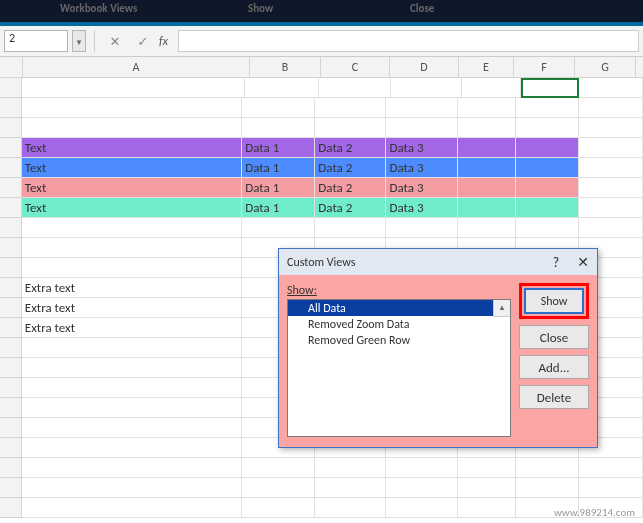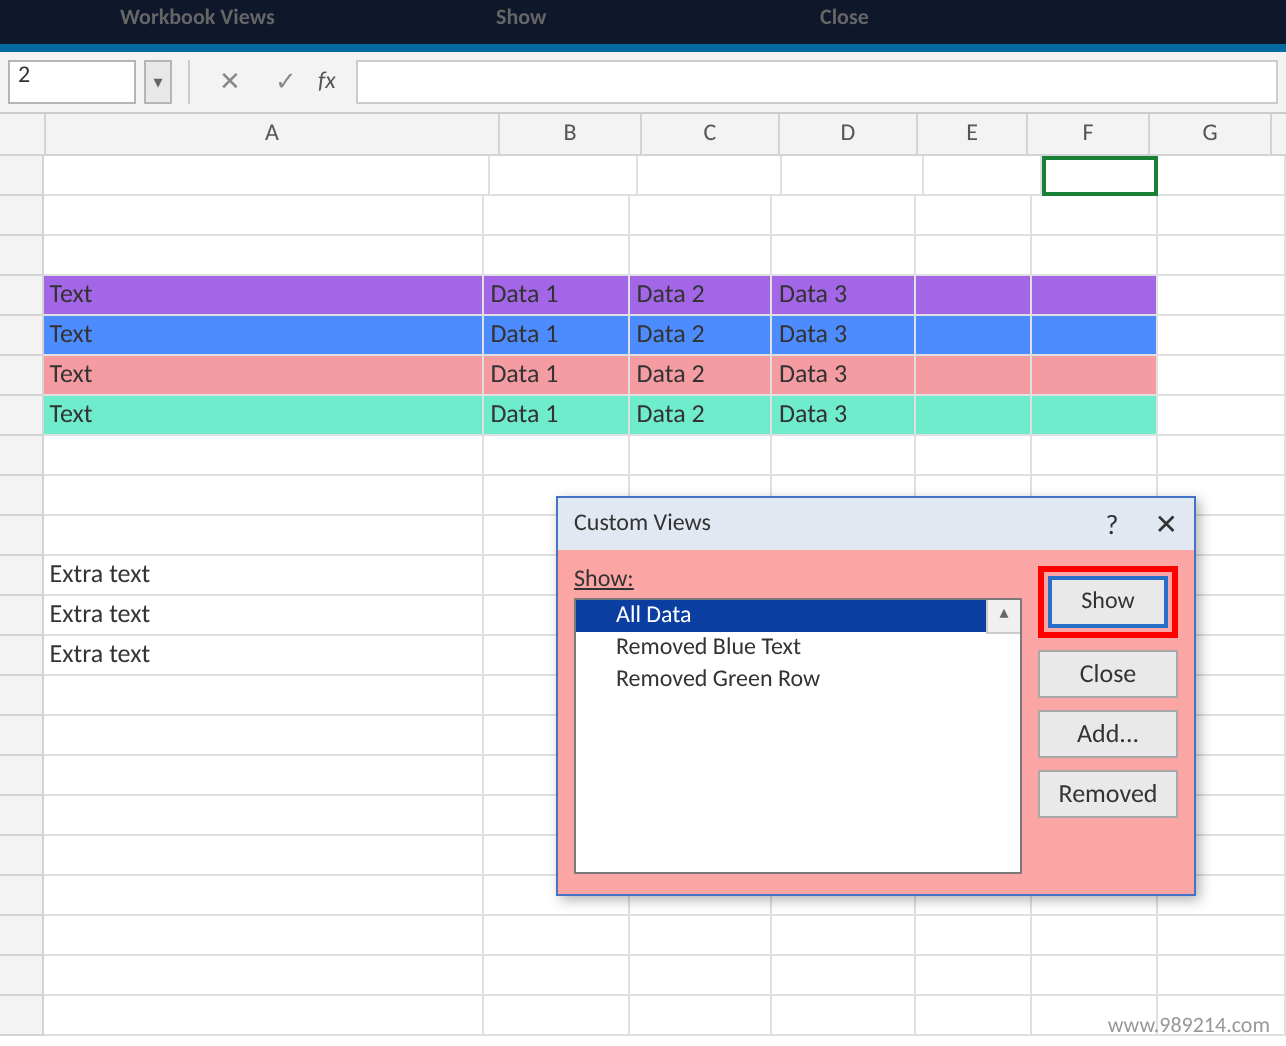--- a/index.html
+++ b/index.html
@@ -312,29 +312,29 @@
     <div class="dlg-title-right">
       <span class="dlg-help">?</span>
       <span class="dlg-close">✕</span>
     </div>
   </div>
   <div class="dlg-body">
     <div class="views-col">
       <div class="views-lbl">Show:</div>
       <div class="views-list">
         <div class="item sel">All Data</div>
-        <div class="item">Removed Blue Text</div>
+        <div class="item">Removed Zoom Data</div>
         <div class="item">Removed Green Row</div>
         <div class="views-scroll-up">▴</div>
       </div>
     </div>
     <div class="btn-col">
       <div class="show-wrap">
         <div class="show-btn">Show</div>
       </div>
       <div class="dlg-btn">Close</div>
       <div class="dlg-btn">Add...</div>
-      <div class="dlg-btn">Removed</div>
+      <div class="dlg-btn">Delete</div>
     </div>
   </div>
 </div>
 
 <div class="watermark">www.989214.com</div>
 
 </body></html>

